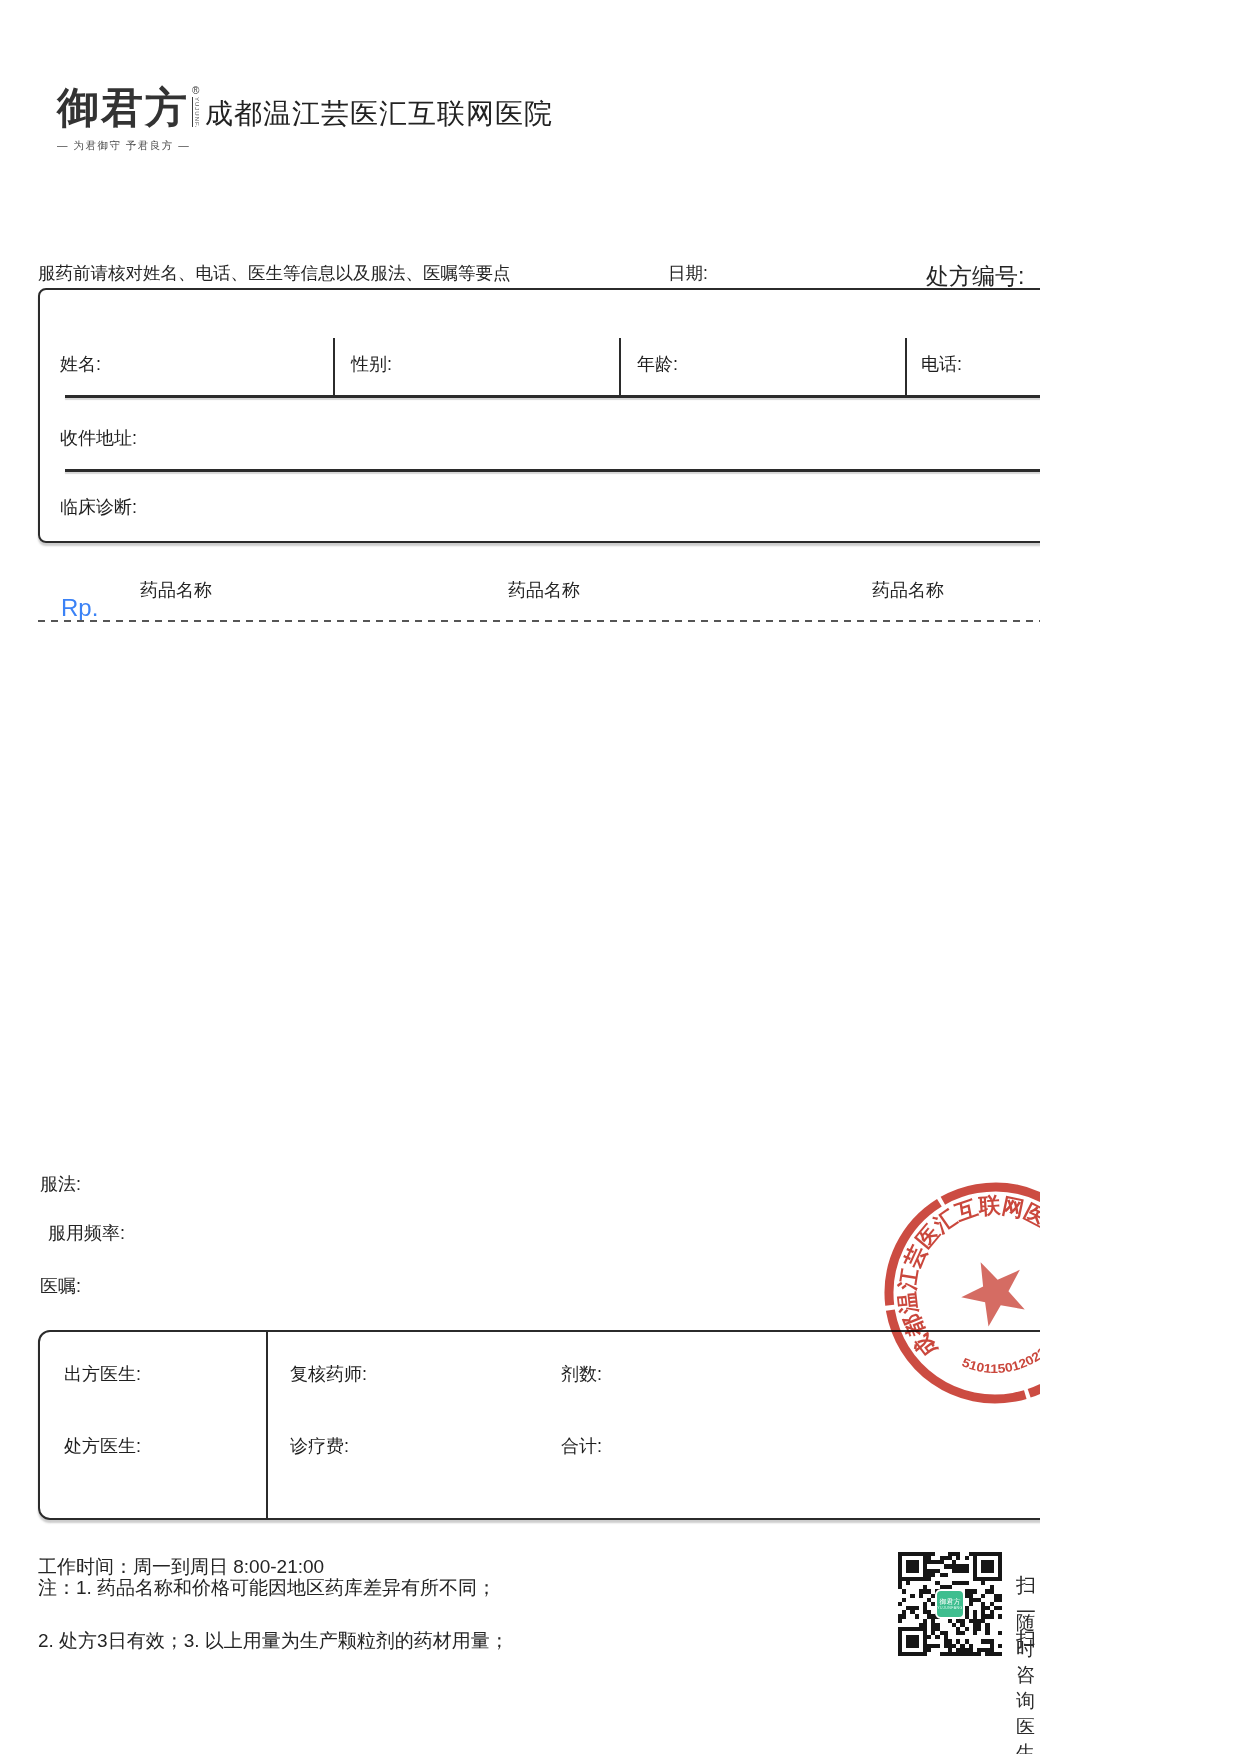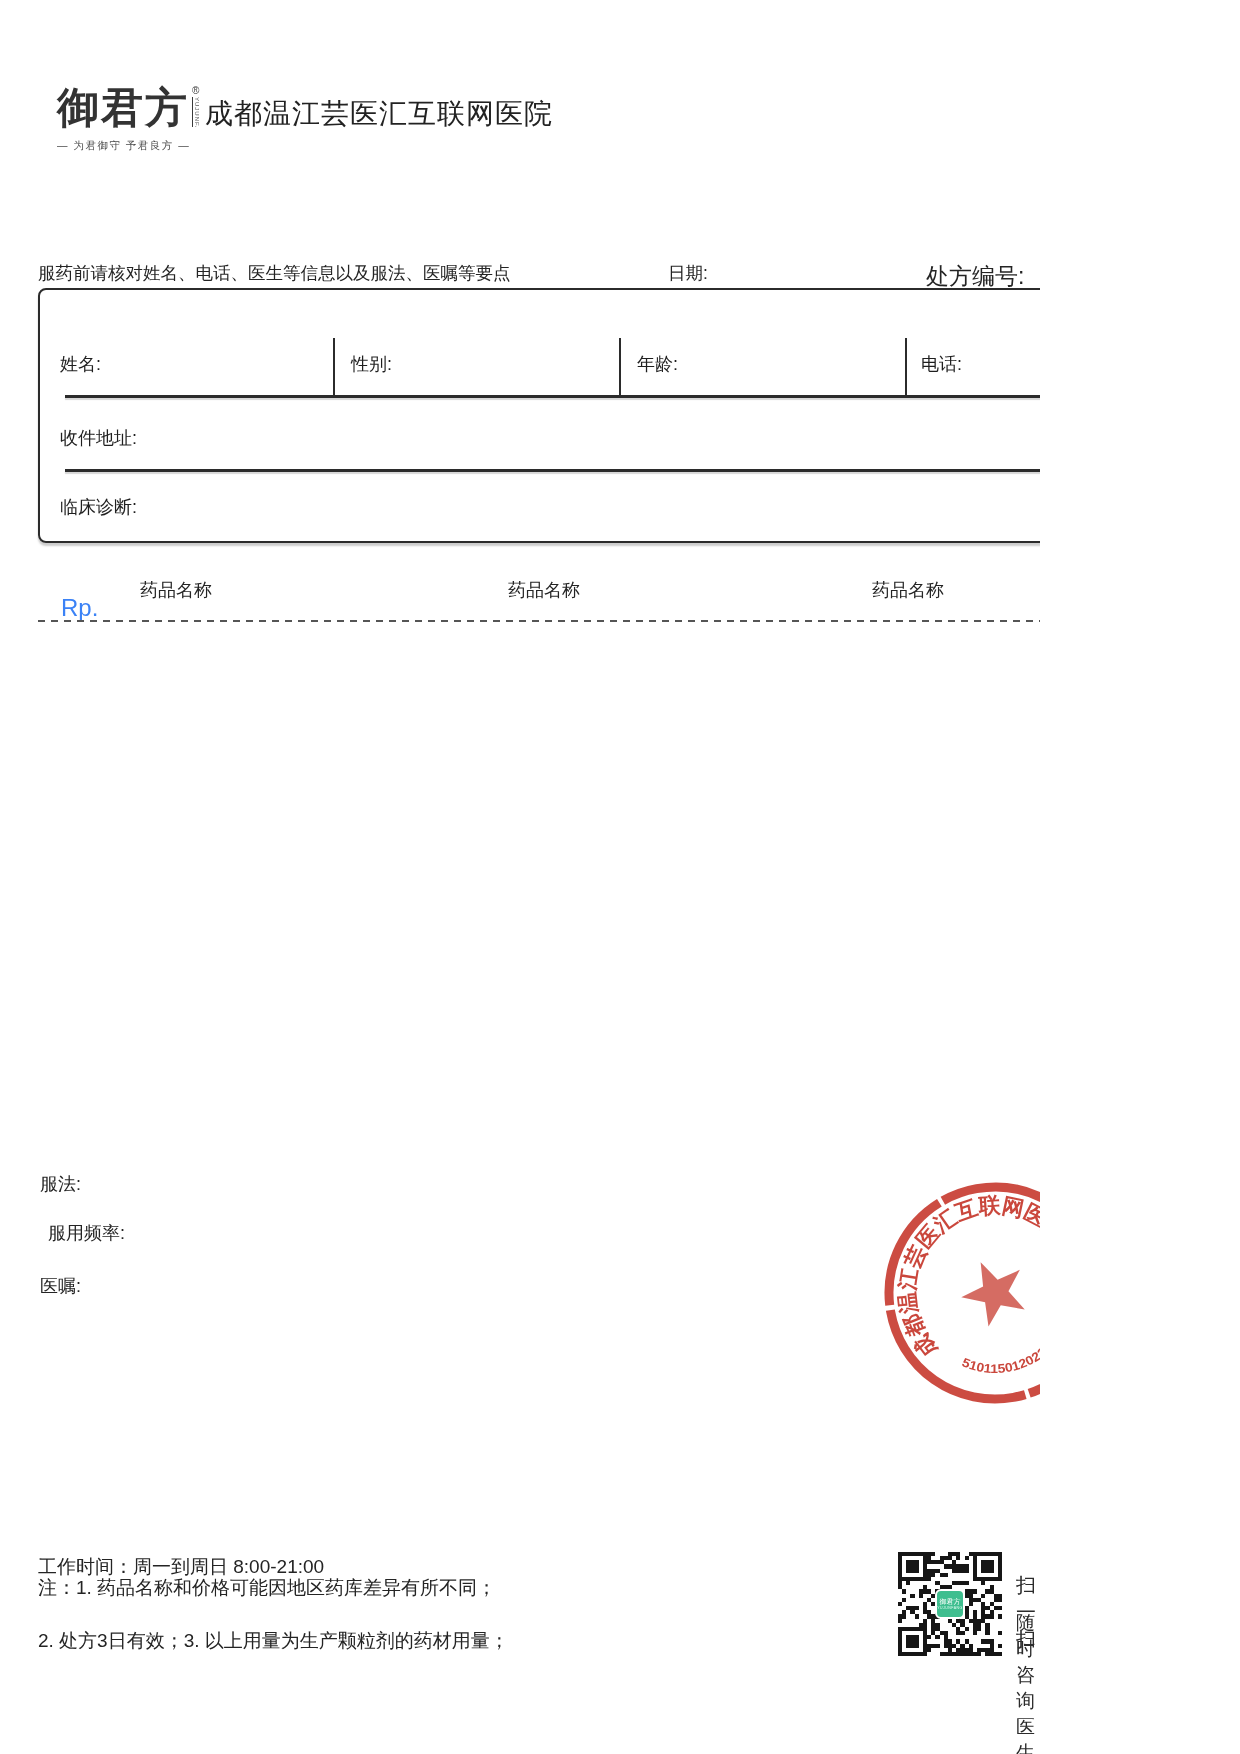--- a/index.html
+++ b/index.html
@@ -100,20 +100,29 @@
   <div class="rp-label">Rp.</div>
   <div class="drug-col" style="left:140px;">药品名称</div>
   <div class="drug-col" style="left:508px;">药品名称</div>
   <div class="drug-col" style="left:872px;">药品名称</div>
   <div class="dashed-sep"></div>
 
   <div class="usage-label" style="top:1184px;">服法:</div>
   <div class="usage-label" style="top:1233px;margin-left:8px;">服用频率:</div>
   <div class="usage-label" style="top:1286px;">医嘱:</div>
 
+  <div class="sign-table">
+    <span class="t-vline"></span>
+    <span class="t-label" style="left:24px;top:42px;">出方医生:</span>
+    <span class="t-label" style="left:250px;top:42px;">复核药师:</span>
+    <span class="t-label" style="left:521px;top:42px;">剂数:</span>
+    <span class="t-label" style="left:24px;top:114px;">处方医生:</span>
+    <span class="t-label" style="left:250px;top:114px;">诊疗费:</span>
+    <span class="t-label" style="left:521px;top:114px;">合计:</span>
+  </div>
 
   <div class="stamp">
     <svg viewBox="0 0 240 240" width="240" height="240">
       <defs>
         <path id="arcTop" d="M 54.5 165.9 A 80 80 0 1 1 185.5 165.9" fill="none"></path>
         <path id="arcBottom" d="M 74.1 185.5 A 80 80 0 0 0 165.9 185.5" fill="none"></path>
       </defs>
       <g transform="rotate(-10 120 120)">
         <circle cx="120" cy="120" r="106" fill="none" stroke="#c1271b" stroke-width="9" stroke-opacity="0.88" stroke-dasharray="150 4 180 5 120 4 185 6"></circle>
         <text font-size="22" font-weight="bold" fill="#c1271b" fill-opacity="0.9" font-family="Liberation Sans, sans-serif">

